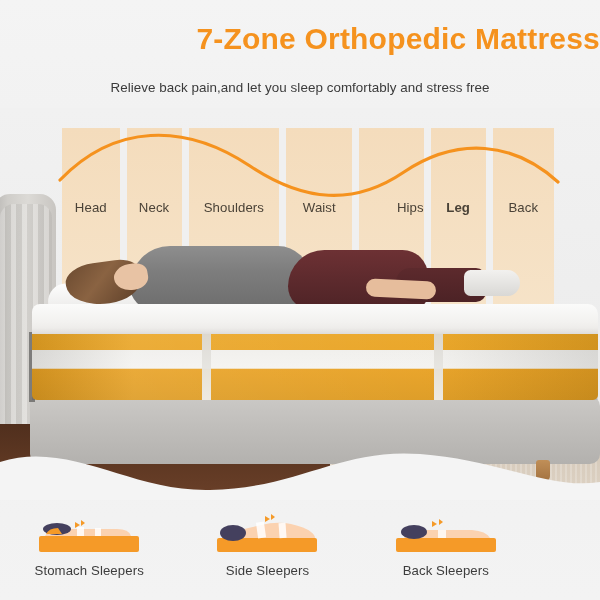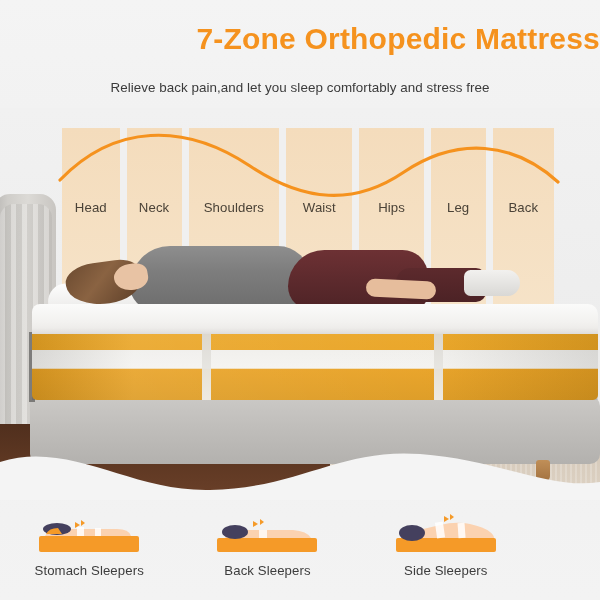--- a/index.html
+++ b/index.html
@@ -154,25 +154,25 @@
           <div class="zone-gap" style="background: rgb(239, 239, 239);"></div>
           <div class="zone-col" style="flex: 19.2 1 0px; background: linear-gradient(rgb(244, 220, 188) 0%, rgb(247, 230, 205) 100%);">
             <span class="lbl" style="color: rgb(74, 66, 55);">Shoulders</span>
           </div>
           <div class="zone-gap" style="background: rgb(239, 239, 239);"></div>
           <div class="zone-col" style="flex: 14 1 0px; background: linear-gradient(rgb(244, 220, 188) 0%, rgb(247, 230, 205) 100%);">
             <span class="lbl" style="color: rgb(74, 66, 55);">Waist</span>
           </div>
           <div class="zone-gap" style="background: rgb(239, 239, 239);"></div>
           <div class="zone-col" style="flex: 13.6 1 0px; background: linear-gradient(rgb(244, 220, 188) 0%, rgb(247, 230, 205) 100%);">
-            <span class="lbl" style="color: rgb(74, 66, 55);">Hips</span>
+            <span class="lbl" style="color: rgb(74, 66, 55); text-align: right;">Hips</span>
           </div>
           <div class="zone-gap" style="background: rgb(239, 239, 239);"></div>
           <div class="zone-col" style="flex: 11.6 1 0px; background: linear-gradient(rgb(244, 220, 188) 0%, rgb(247, 230, 205) 100%);">
-            <span class="lbl" style="color: rgb(74, 66, 55);">Leg</span>
+            <span class="lbl" style="color: rgb(74, 66, 55); font-weight: bold;">Leg</span>
           </div>
           <div class="zone-gap" style="background: rgb(239, 239, 239);"></div>
           <div class="zone-col" style="flex: 13 1 0px; background: linear-gradient(rgb(244, 220, 188) 0%, rgb(247, 230, 205) 100%);">
             <span class="lbl" style="color: rgb(74, 66, 55);">Back</span>
           </div>
         </div>
       <svg class="zone-wave" viewBox="0 0 510 96" preserveAspectRatio="none">
         <path d="M6,60 C60,4 130,2 196,46 C250,82 300,86 350,52 C404,16 460,22 504,62" fill="none" stroke="#f5921e" stroke-width="3.2" stroke-linecap="round"></path>
       </svg>
     </div>
@@ -221,38 +221,38 @@
             <path d="M46 14 l5 3 -5 3z" fill="#f59a28"></path>
             <path d="M52 12 l4 3 -4 3z" fill="#f59a28"></path>
           </svg>
         </div>
         <div class="cap" style="color: rgb(61, 61, 61);">Stomach Sleepers</div>
       </div>
       <div class="sleeper">
         <div class="art">
           <svg width="120" height="48" viewBox="0 0 120 48">
             <rect x="10" y="30" width="100" height="14" rx="2" fill="#f59a28"></rect>
-            <path d="M18 30 q4-7 16-8 h52 q14 1 18 8 z" fill="#fbd2b0"></path>
-            <ellipse cx="28" cy="24" rx="13" ry="7" fill="#44405e"></ellipse>
-            <rect x="52" y="22" width="8" height="8" fill="#fff" opacity=".8"></rect>
-            <path d="M46 13 l5 3 -5 3z" fill="#f59a28"></path>
-            <path d="M53 11 l4 3 -4 3z" fill="#f59a28"></path>
-          </svg>
-        </div>
-        <div class="cap" style="color: rgb(61, 61, 61);">Back Sleepers</div>
-      </div>
-      <div class="sleeper">
-        <div class="art">
-          <svg width="120" height="48" viewBox="0 0 120 48">
-            <rect x="10" y="30" width="100" height="14" rx="2" fill="#f59a28"></rect>
             <path d="M18 30 q2-6 10-7 q14-3 26-6 q16-4 30-1 q14 3 20 8 q4 3 4 6 z" fill="#fbd2b0"></path>
             <ellipse cx="26" cy="25" rx="13" ry="8" fill="#44405e"></ellipse>
             <rect x="50" y="14" width="8" height="16" fill="#fff" opacity=".85" transform="rotate(-8 54 22)"></rect>
             <rect x="72" y="15" width="7" height="15" fill="#fff" opacity=".85" transform="rotate(-4 75 22)"></rect>
             <path d="M58 8 l5 3 -5 3z" fill="#f59a28"></path>
             <path d="M64 6 l4 3 -4 3z" fill="#f59a28"></path>
           </svg>
         </div>
         <div class="cap" style="color: rgb(61, 61, 61);">Side Sleepers</div>
       </div>
+      <div class="sleeper">
+        <div class="art">
+          <svg width="120" height="48" viewBox="0 0 120 48">
+            <rect x="10" y="30" width="100" height="14" rx="2" fill="#f59a28"></rect>
+            <path d="M18 30 q4-7 16-8 h52 q14 1 18 8 z" fill="#fbd2b0"></path>
+            <ellipse cx="28" cy="24" rx="13" ry="7" fill="#44405e"></ellipse>
+            <rect x="52" y="22" width="8" height="8" fill="#fff" opacity=".8"></rect>
+            <path d="M46 13 l5 3 -5 3z" fill="#f59a28"></path>
+            <path d="M53 11 l4 3 -4 3z" fill="#f59a28"></path>
+          </svg>
+        </div>
+        <div class="cap" style="color: rgb(61, 61, 61);">Back Sleepers</div>
+      </div>
     </div>
 
 </div>
 
 </body></html>

